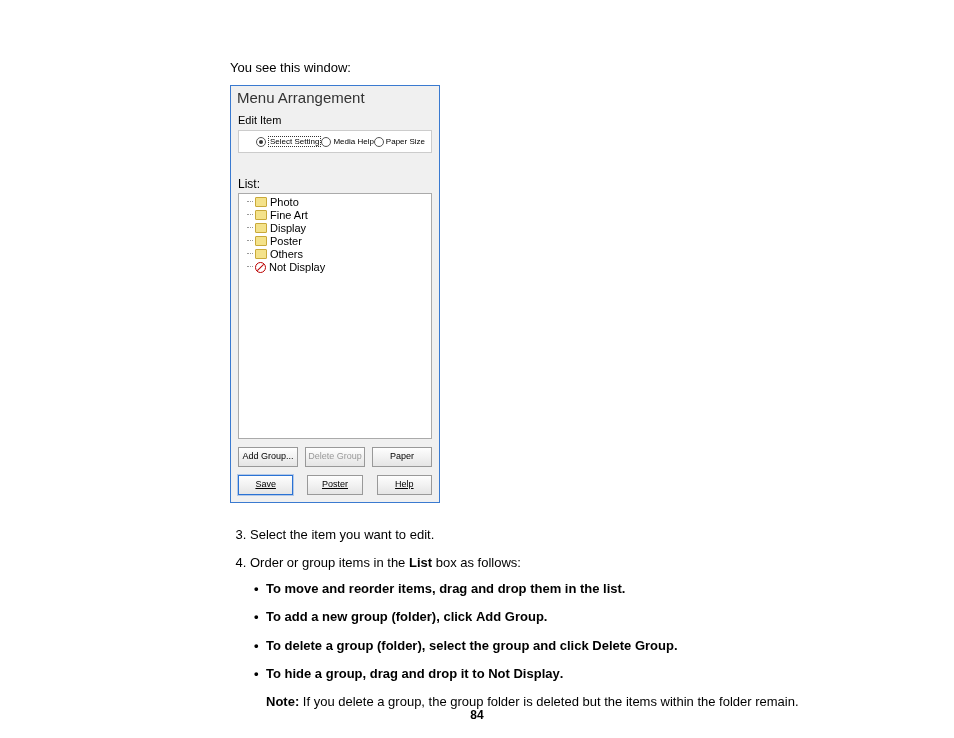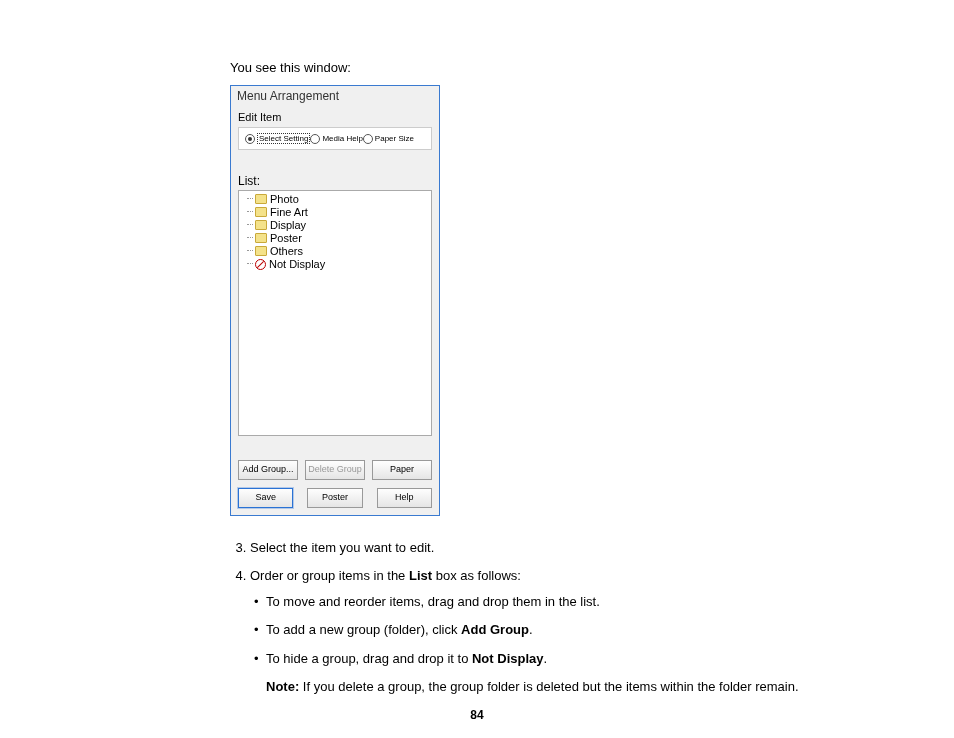--- a/index.html
+++ b/index.html
@@ -26,35 +26,35 @@
     border: 1px solid #3a7ad0;
     width: 208px;
     background: #f0f0f0;
     font-family: "Segoe UI", Tahoma, sans-serif;
     font-size: 9px;
     margin-bottom: 22px;
   }
   .dialog-title {
     padding: 3px 6px;
     color: #333;
-    font-size: 12px;
+    font-size: 15px;
   }
   .dialog-body {
     padding: 5px 7px 7px 7px;
   }
   .fieldset-label {
     font-size: 11px;
     margin-bottom: 4px;
   }
   .edit-item-box {
     border: 1px solid #ccc;
     background: #fff;
     padding: 5px 6px;
     display: flex;
-    justify-content: flex-start;
+    justify-content: flex-end;
     align-items: center;
   }
   .radio-opt {
     display: inline-flex;
     align-items: center;
     gap: 2px;
     font-size: 8px;
   }
   .radio-circ {
     display: inline-block;
@@ -130,21 +130,21 @@
     width: 9px;
     height: 1px;
     background: #b00;
     top: 4px;
     left: 0;
     transform: rotate(-45deg);
   }
   .btn-row {
     display: flex;
     justify-content: space-between;
-    margin-top: 24px;
+    margin-top: 8px;
   }
   .dlg-btn {
     width: 58px;
     height: 18px;
     line-height: 16px;
     text-align: center;
     font-size: 9px;
     background: linear-gradient(#fefefe, #e5e5e5);
     border: 1px solid #999;
   }
@@ -153,35 +153,37 @@
   }
   .dlg-btn.primary {
     border: 1px solid #2a72d4;
     box-shadow: 0 0 0 1px rgba(42,114,212,0.3);
   }
   .btn-row2 {
     display: flex;
     justify-content: center;
     gap: 14px;
     margin-top: 8px;
+    text-decoration: underline;
   }
   
   ol.steps {
     list-style: decimal;
     padding-left: 20px;
     margin: 0;
   }
   ol.steps > li {
     margin-bottom: 8px;
     line-height: 1.55;
   }
   ul.sub {
     list-style: none;
     padding-left: 16px;
     margin: 6px 0 0 0;
+    font-weight: bold;
   }
   ul.sub > li {
     position: relative;
     margin-bottom: 8px;
     line-height: 1.55;
   }
   ul.sub > li::before {
     content: "•";
     position: absolute;
     left: -12px;
@@ -272,20 +274,23 @@
   <ol class="steps" start="3">
     <li>Select the item you want to edit.</li>
     <li>
       <span>Order or group items in the </span><b>List</b><span> box as follows:</span>
       <ul class="sub">
         <li>To move and reorder items, drag and drop them in the list.</li>
         <li>
           <span>To add a new group (folder), click </span><b>Add Group</b><span>.</span>
         </li>
         <li>
+          <span>To delete a group (folder), select the group and click </span><b>Delete Group</b><span>.</span>
+        </li>
+        <li>
           <span>To hide a group, drag and drop it to </span><b>Not Display</b><span>.</span>
         </li>
       </ul>
     </li>
   </ol>
 
   <div class="note">
     <b>Note:</b><span> If you delete a group, the group folder is deleted but the items within the folder remain.</span>
   </div>
 

